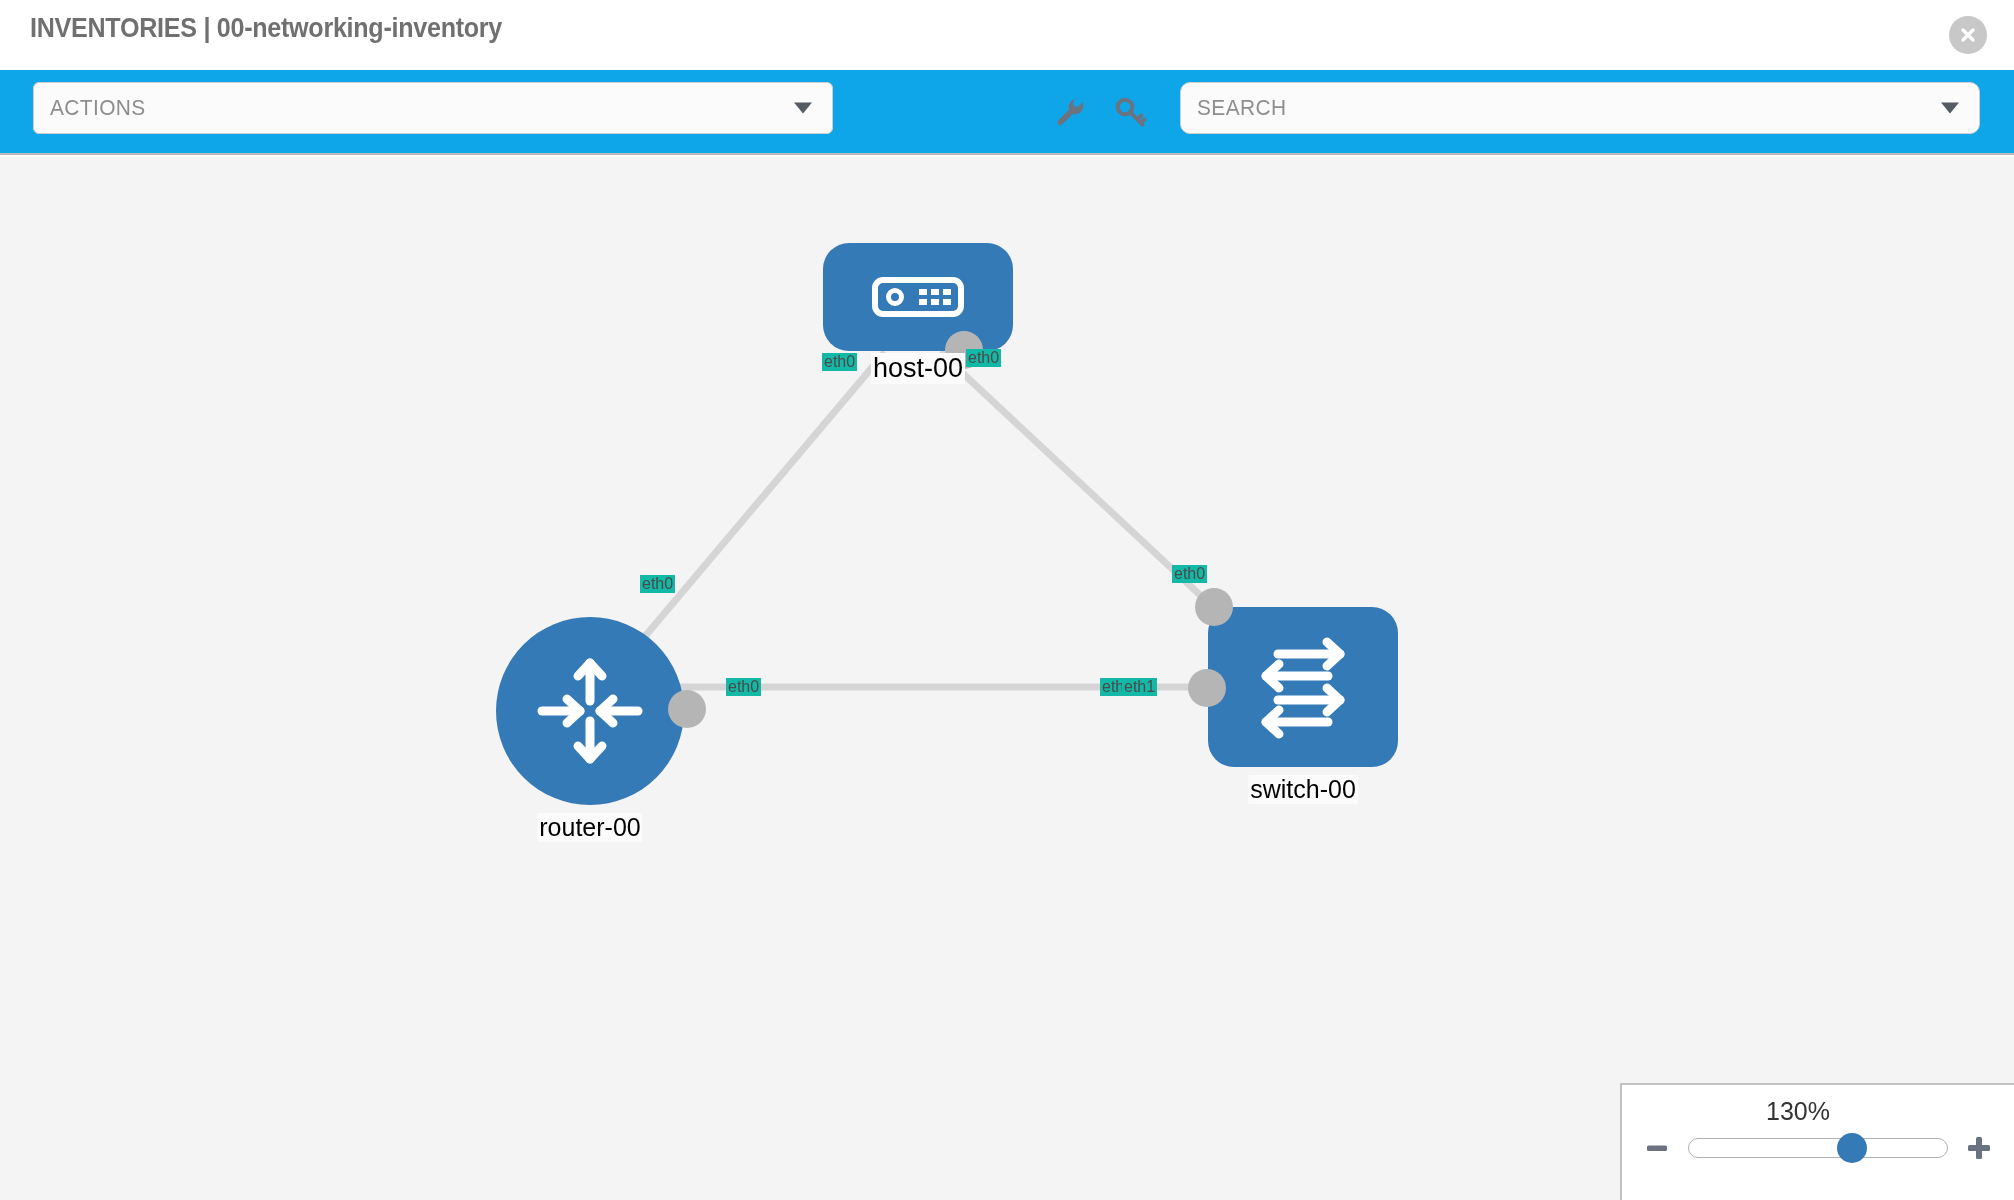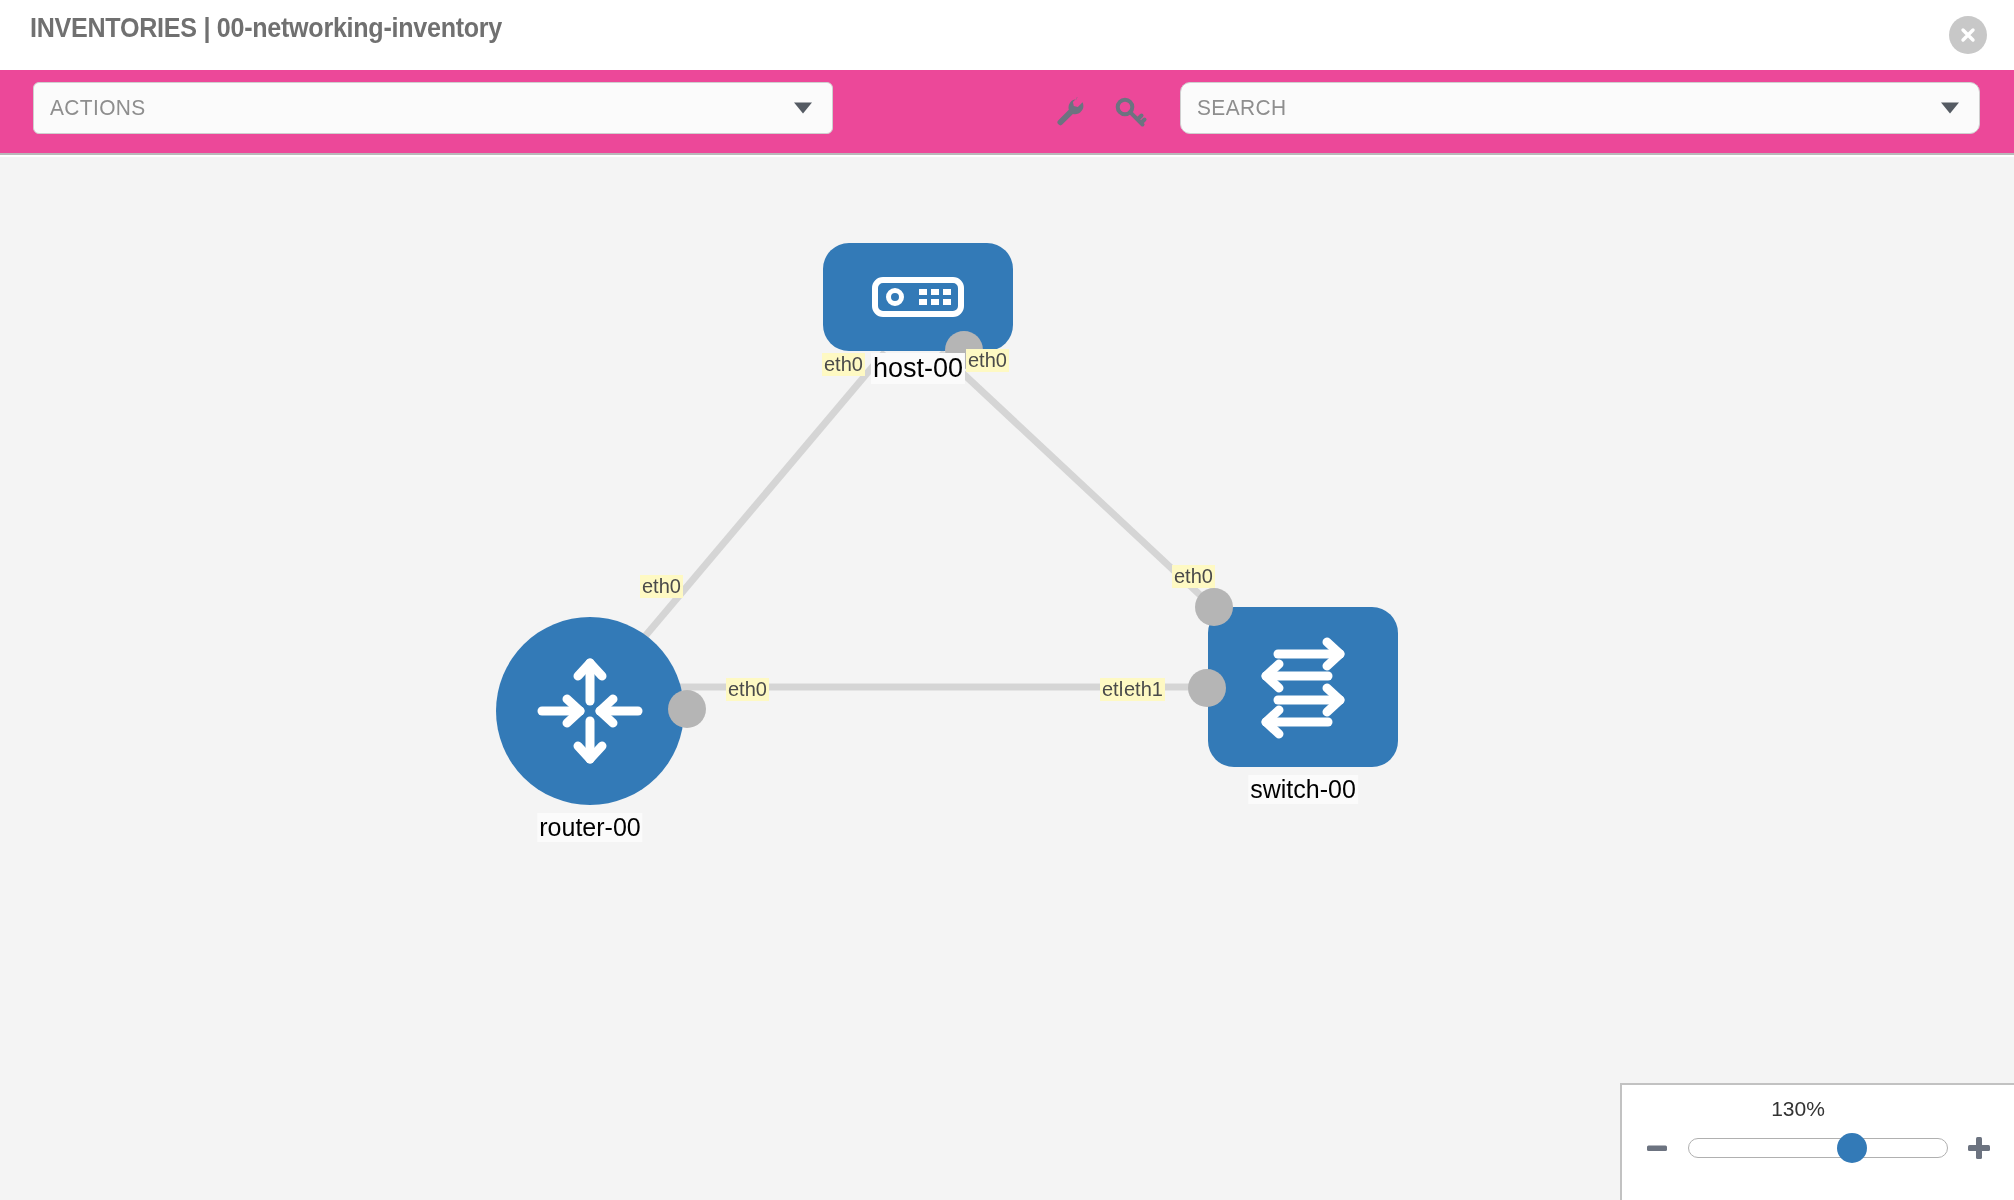--- a/index.html
+++ b/index.html
@@ -29,21 +29,21 @@
     width: 38px; height: 38px; border-radius: 50%;
     background: #c8c8c8;
     display: flex; align-items: center; justify-content: center;
     cursor: pointer;
   }
   .close-btn svg { display: block; }
 
   
   .toolbar {
     position: absolute; left: 0; top: 70px; width: 2014px; height: 85px;
-    background: #ec4899;
+    background: #0ea5e9;
     border-bottom: 2px solid #b9b9b9;
   }
   .actions-select {
     position: absolute; left: 33px; top: 12px;
     width: 800px; height: 52px;
     background: #fbfbfb;
     border: 1px solid #cfcfcf; border-radius: 6px;
     display: flex; align-items: center;
     cursor: pointer;
   }
@@ -117,39 +117,39 @@
   .port {
     position: absolute;
     width: 38px; height: 38px; border-radius: 50%;
     background: #b5b5b5;
     cursor: pointer;
   }
 
   
   .iface {
     position: absolute;
-    font-size: 20px; color: #4a4a4a;
-    background: #fef9c3;
+    font-size: 16px; color: #4a4a4a;
+    background: #14b8a6;
     padding: 0 2px;
     white-space: nowrap;
     pointer-events: none;
   }
 
   
   .zoom-panel {
     position: absolute; left: 1620px; top: 1083px;
     width: 394px; height: 117px;
     background: #ffffff;
     border-top: 2px solid #c2c2c2;
     border-left: 2px solid #c2c2c2;
   }
   .zoom-value {
     position: absolute; top: 12px; left: 0; width: 100%;
     text-align: center;
-    font-size: 21px; color: #333333;
+    font-size: 25px; color: #333333;
     padding-right: 40px;
   }
   .zoom-row {
     position: absolute; top: 46px; left: 0; width: 100%;
     display: flex; align-items: center;
     padding: 0 18px;
   }
   .zoom-btn {
     width: 34px; height: 34px;
     display: flex; align-items: center; justify-content: center;

